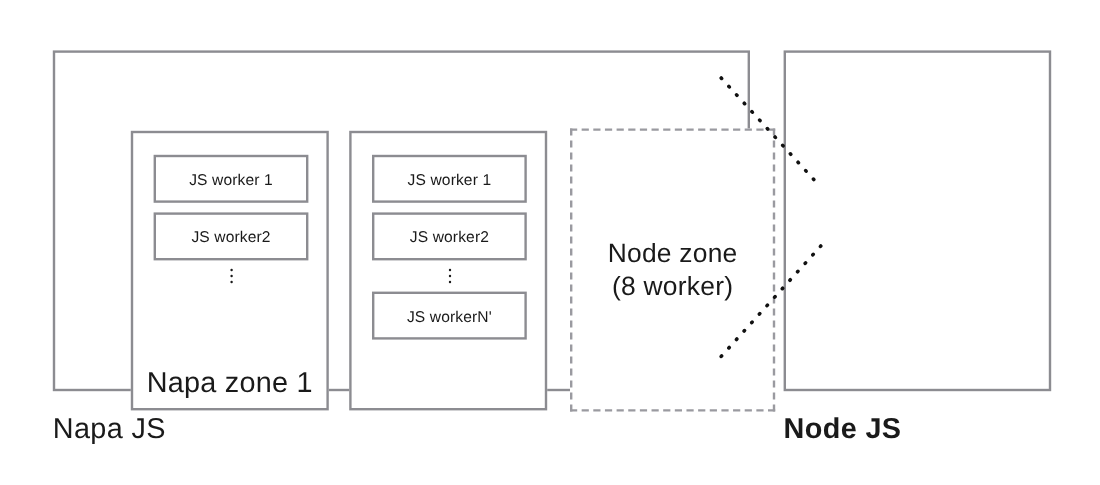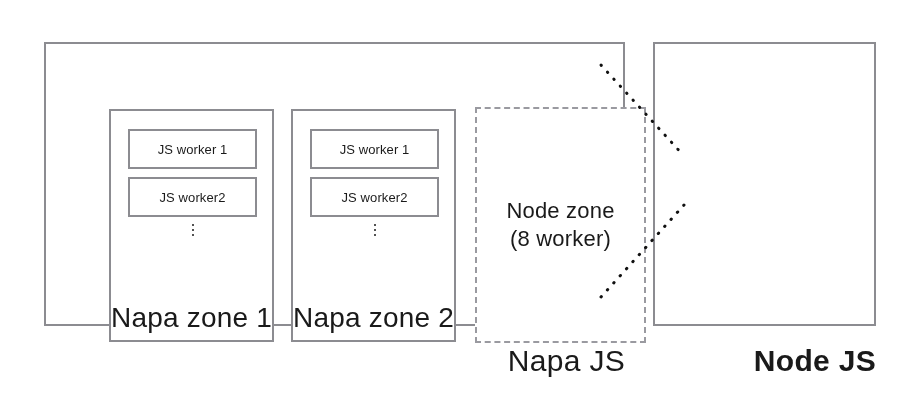--- a/index.html
+++ b/index.html
@@ -74,21 +74,21 @@
     height: 2px;
     background: #1a1a1a;
     border-radius: 50%;
   }
   .zone-label {
     position: absolute;
     left: 0;
     right: 0;
     bottom: 6px;
     text-align: center;
-    font-size: 28px;
+    font-size: 24px;
     letter-spacing: 0.2px;
     color: #1a1a1a;
   }
 
   
   #node-zone {
     position: absolute;
     box-sizing: border-box;
     left: 429px;
     top: 63px;
@@ -115,24 +115,24 @@
     left: 0;
     top: 0;
     width: 917px;
     height: 404px;
     pointer-events: none;
   }
 
   
   .caption {
     position: absolute;
-    font-size: 30px;
+    font-size: 24px;
     letter-spacing: 0.3px;
     color: #1a1a1a;
-    text-align: right;
+    text-align: left;
   }
   #caption-napa { left: 44px;  top: 344px; width: 581px; }
   #caption-node { left: 653px; top: 344px; width: 223px; font-weight: bold; }
 </style>
 </head>
 <body>
 
 <div id="canvas">
 
   <div id="napa-panel" class="platform-panel">
@@ -154,22 +154,22 @@
     <div id="napa-zone-2" class="napa-zone">
       <div class="worker-list">
         <div class="worker-box">JS worker 1</div>
         <div class="worker-gap"></div>
         <div class="worker-box">JS worker2</div>
         <div class="vdots">
           <span></span>
             <span></span>
             <span></span>
         </div>
+        <div class="worker-box">JS workerN'</div>
       </div>
-      <div class="zone-label">Napa zone 2</div>
     </div>
 
     <div id="node-zone">
       <div class="nz-line">Node zone</div>
       <div class="nz-line">(8 worker)</div>
     </div>
   </div>
 
   <div id="node-panel" class="platform-panel">
     

